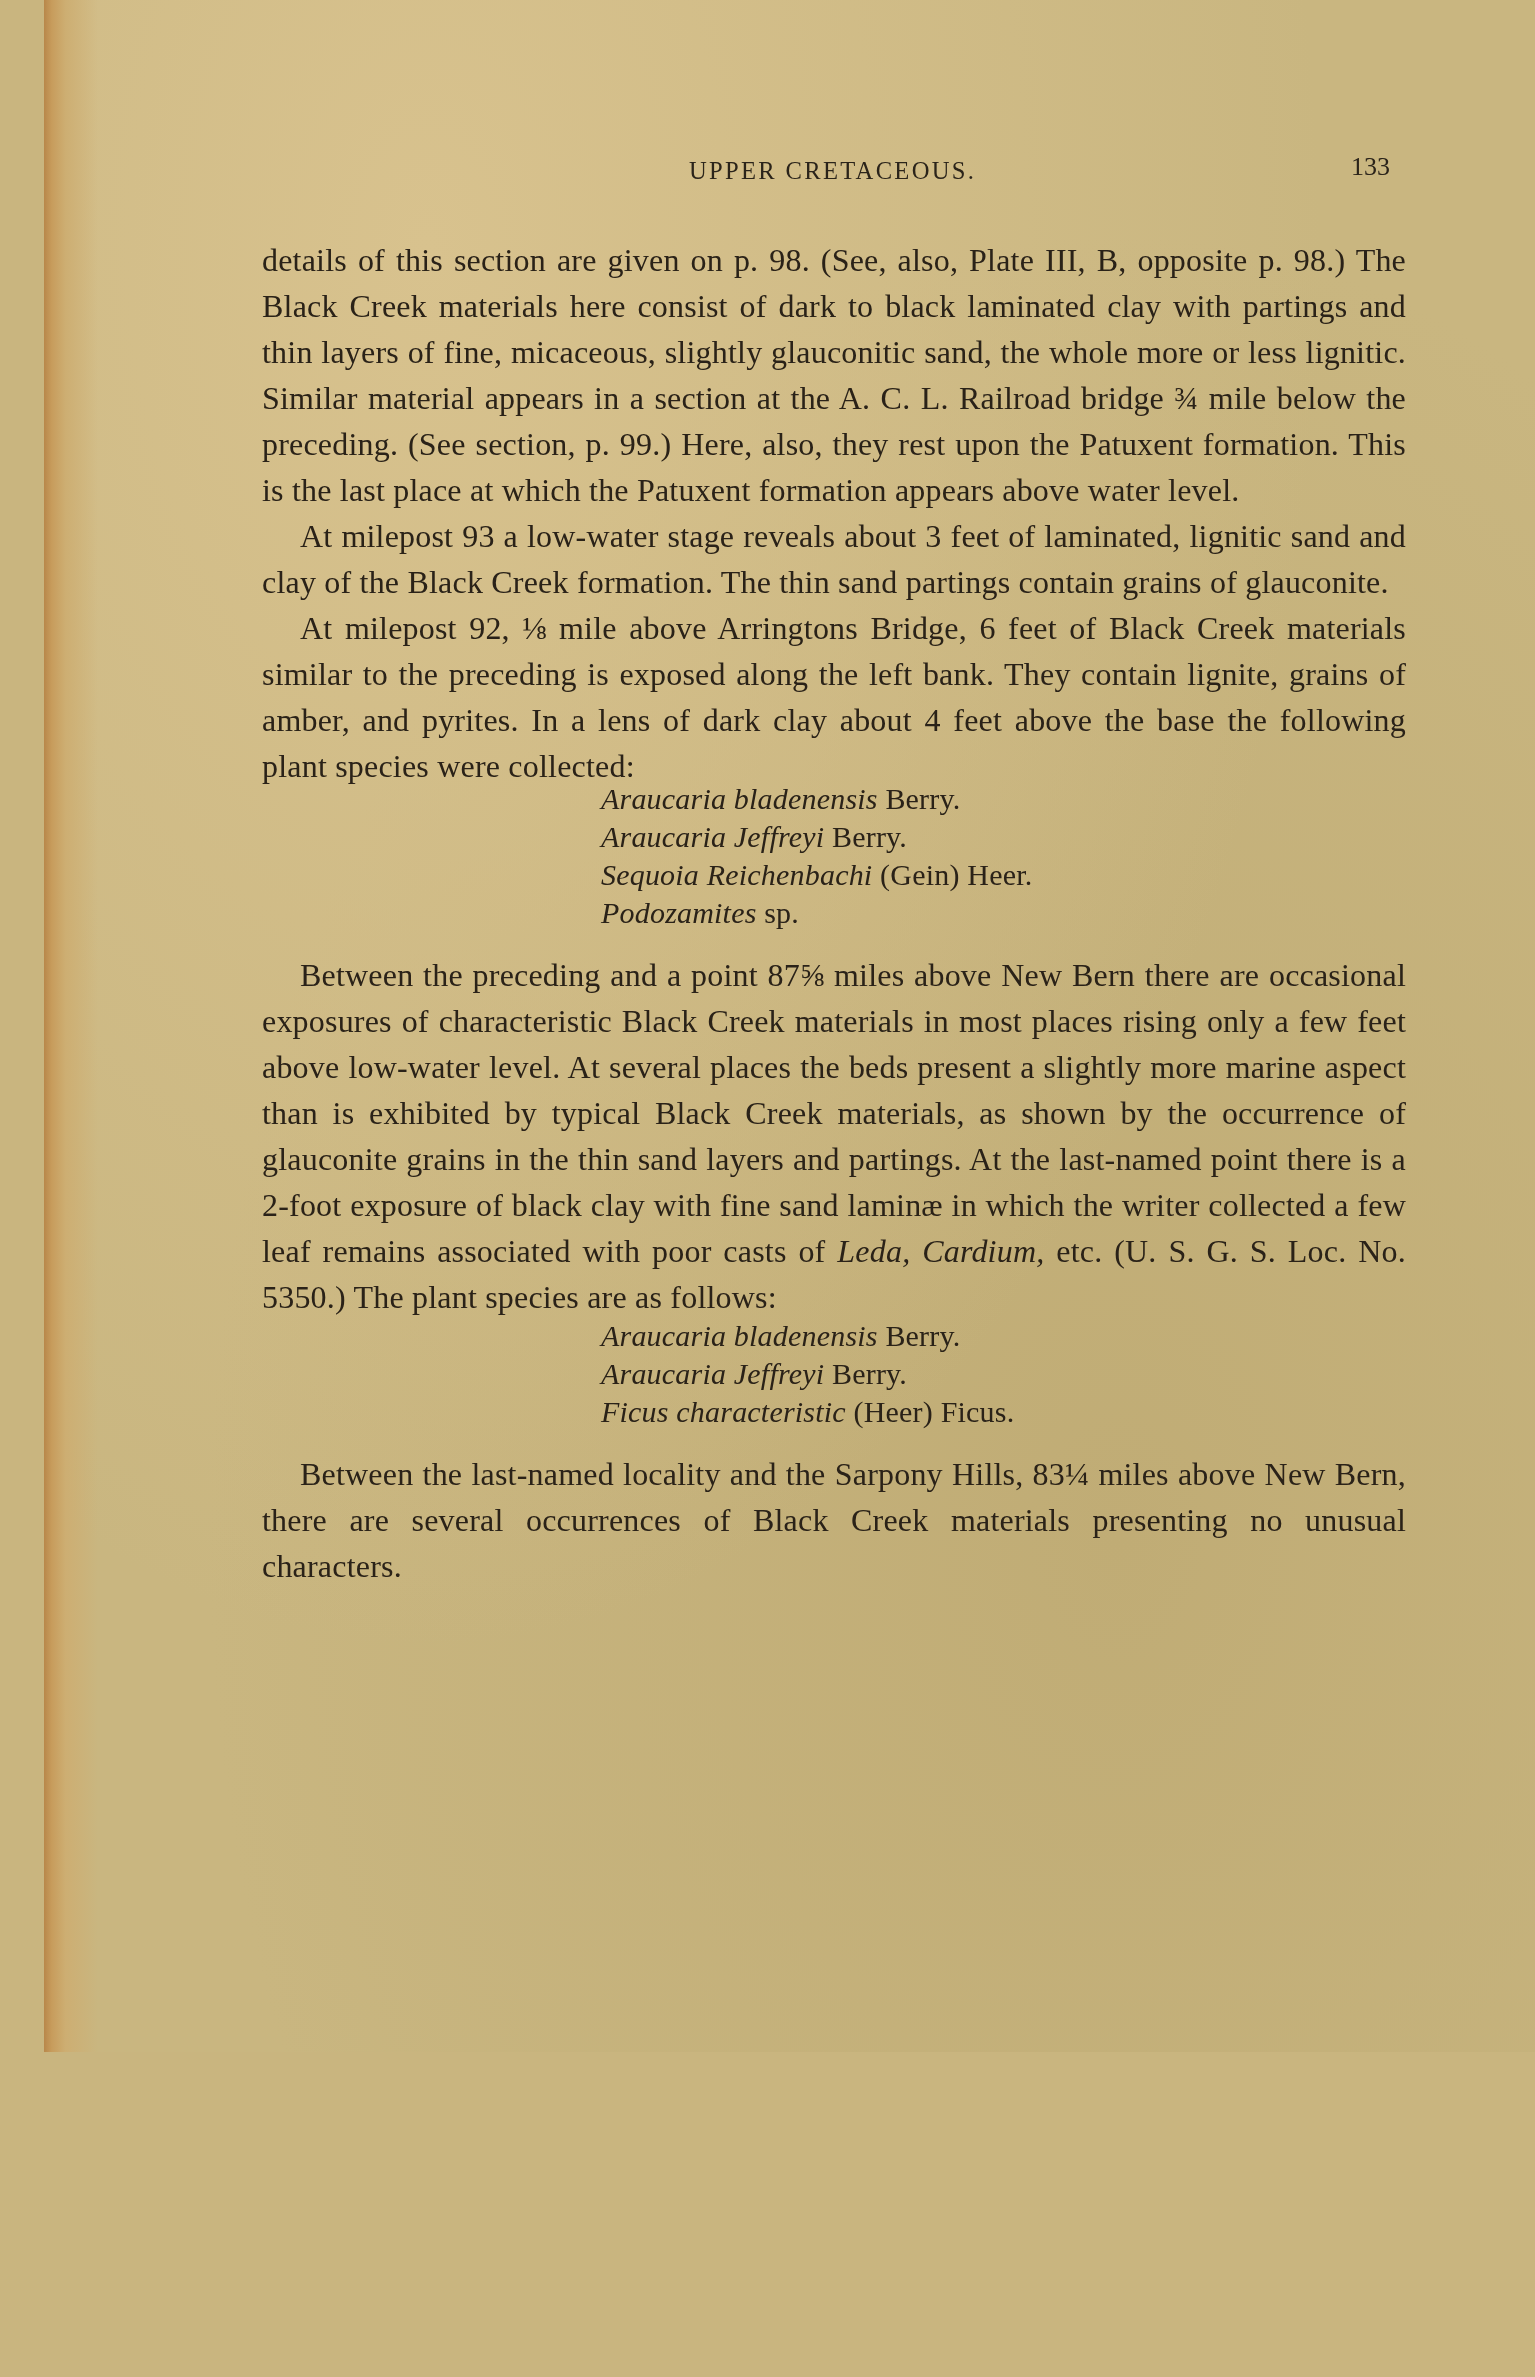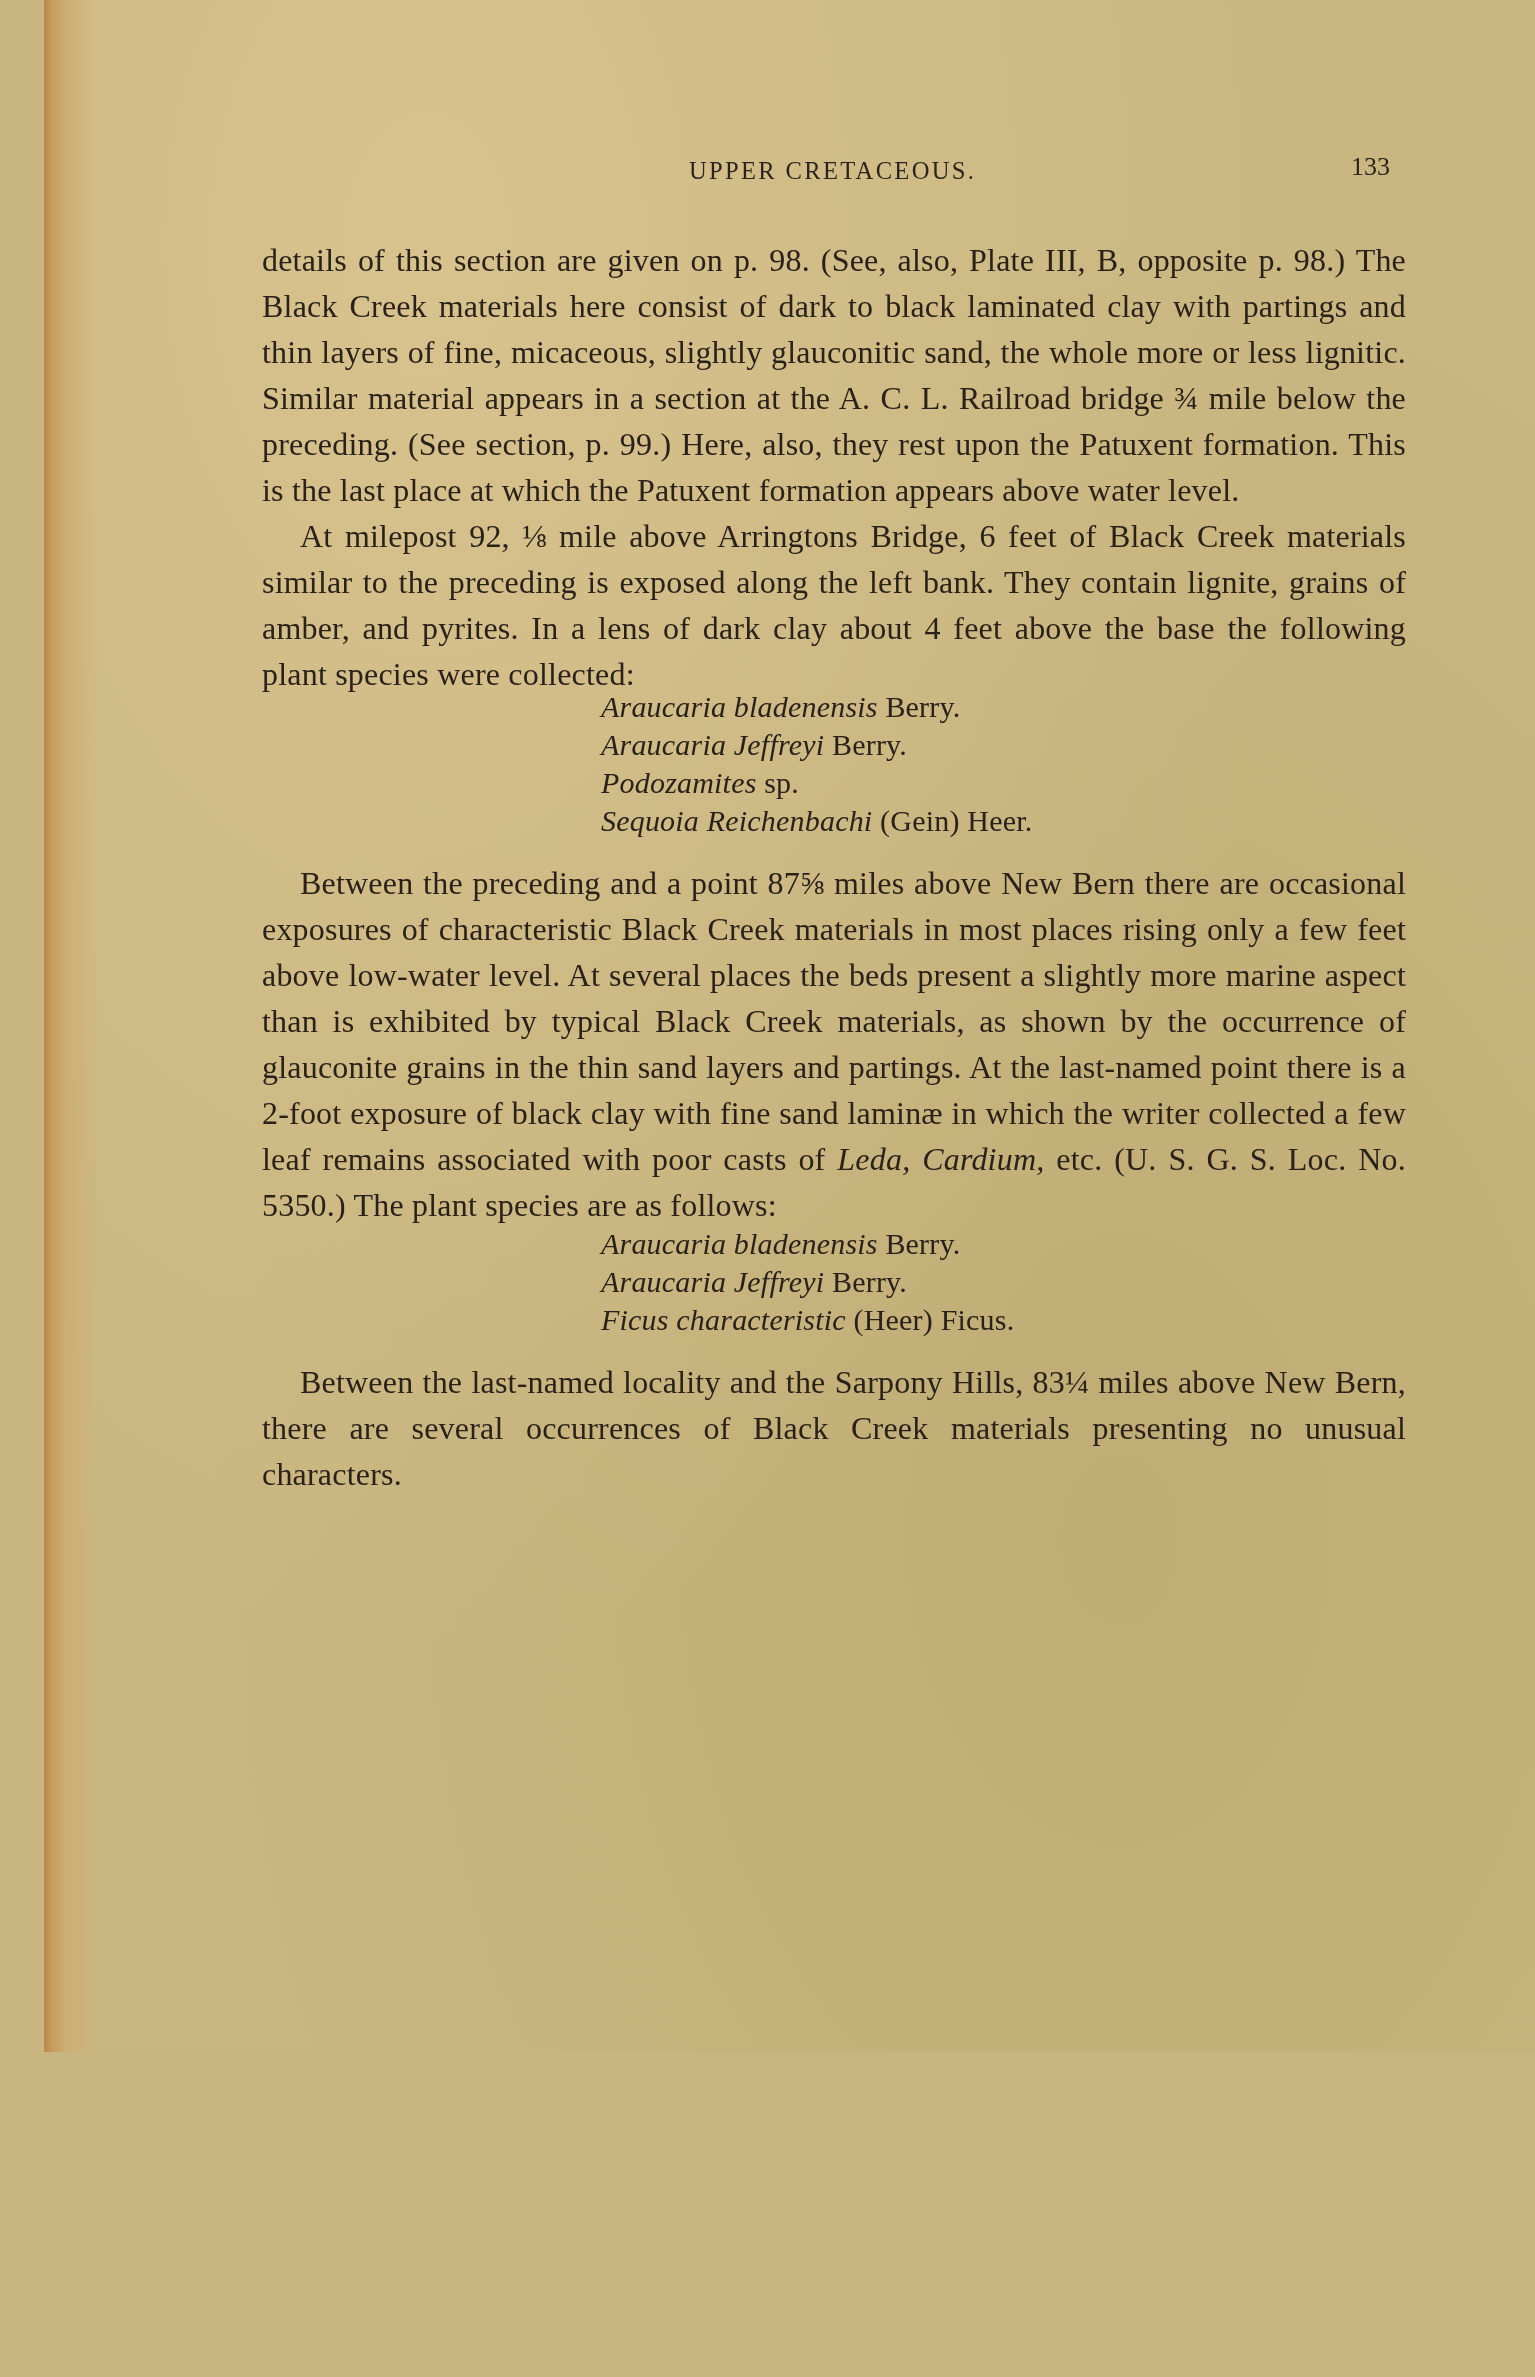--- a/index.html
+++ b/index.html
@@ -51,27 +51,28 @@
 <div class="page">
 
   <div class="running-head">
     <span class="running-title">UPPER CRETACEOUS.</span>
     <span class="page-number">133</span>
   </div>
 
   <div class="text-block">
 
     <p>details of this section are given on p. 98. (See, also, Plate III, B, opposite p. 98.) The Black Creek materials here consist of dark to black laminated clay with partings and thin layers of fine, micaceous, slightly glauconitic sand, the whole more or less lignitic. Similar material appears in a section at the A. C. L. Railroad bridge ¾ mile below the preceding. (See section, p. 99.) Here, also, they rest upon the Patuxent formation. This is the last place at which the Patuxent formation appears above water level.</p>
+    <p class="indent">At milepost 93 a low-water stage reveals about 3 feet of laminated, lignitic sand and clay of the Black Creek formation. The thin sand partings contain grains of glauconite.</p>
     <p class="indent">At milepost 92, ⅛ mile above Arringtons Bridge, 6 feet of Black Creek materials similar to the preceding is exposed along the left bank. They contain lignite, grains of amber, and pyrites. In a lens of dark clay about 4 feet above the base the following plant species were collected:</p>
 
     <ul class="species-list first">
       <li><span class="genus">Araucaria bladenensis</span><span> Berry.</span></li>
       <li><span class="genus">Araucaria Jeffreyi</span><span> Berry.</span></li>
+      <li><span class="genus">Sequoia Reichenbachi</span><span> (Gein) Heer.</span></li>
       <li><span class="genus">Podozamites</span><span> sp.</span></li>
-      <li><span class="genus">Sequoia Reichenbachi</span><span> (Gein) Heer.</span></li>
     </ul>
 
     <p class="indent"><span>Between the preceding and a point 87⅝ miles above New Bern there are occasional exposures of characteristic Black Creek materials in most places rising only a few feet above low-water level. At several places the beds present a slightly more marine aspect than is exhibited by typical Black Creek materials, as shown by the occurrence of glauconite grains in the thin sand layers and partings. At the last-named point there is a 2-foot exposure of black clay with fine sand laminæ in which the writer collected a few leaf remains associated with poor casts of </span><span class="genus">Leda, Cardium,</span><span> etc. (U. S. G. S. Loc. No. 5350.) The plant species are as follows:</span></p>
 
     <ul class="species-list second">
       <li><span class="genus">Araucaria bladenensis</span><span> Berry.</span></li>
       <li><span class="genus">Araucaria Jeffreyi</span><span> Berry.</span></li>
       <li><span class="genus">Ficus characteristic</span><span> (Heer) Ficus.</span></li>
     </ul>
 

